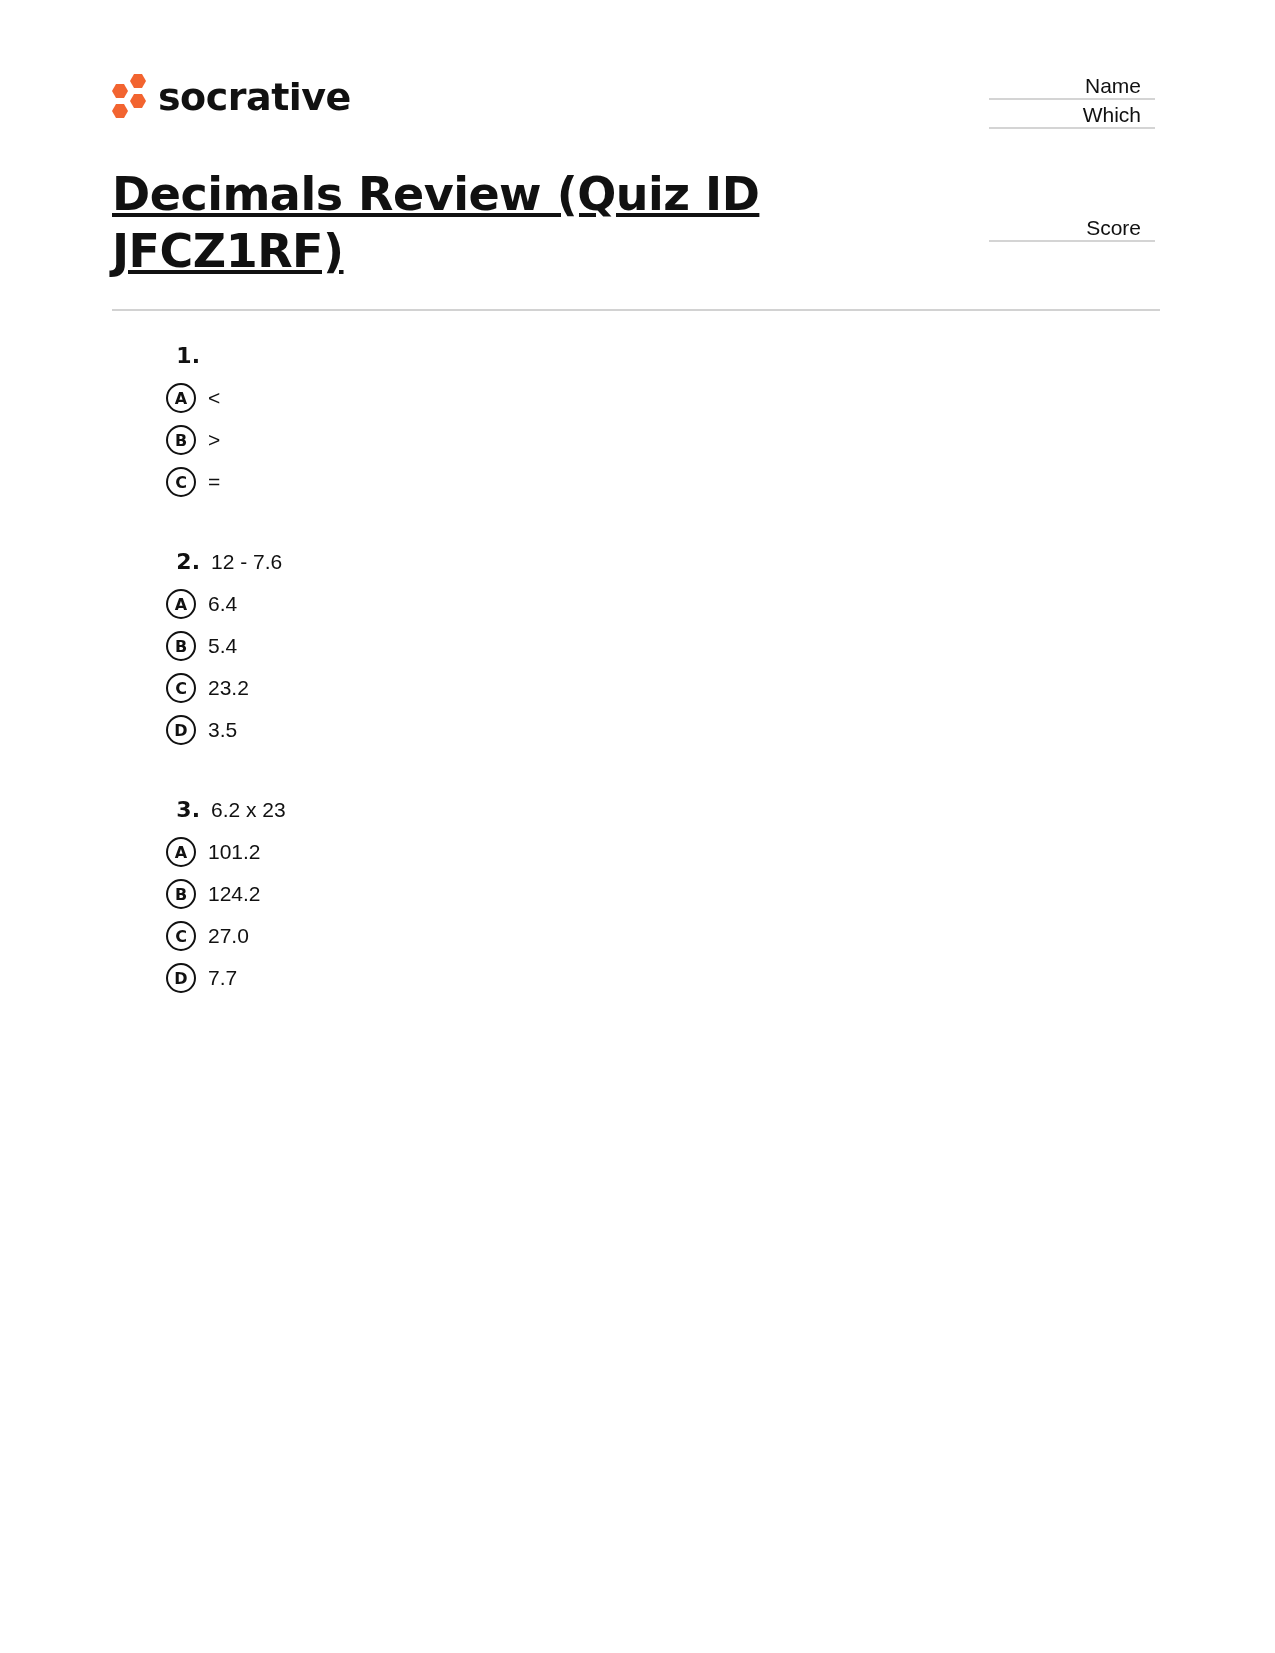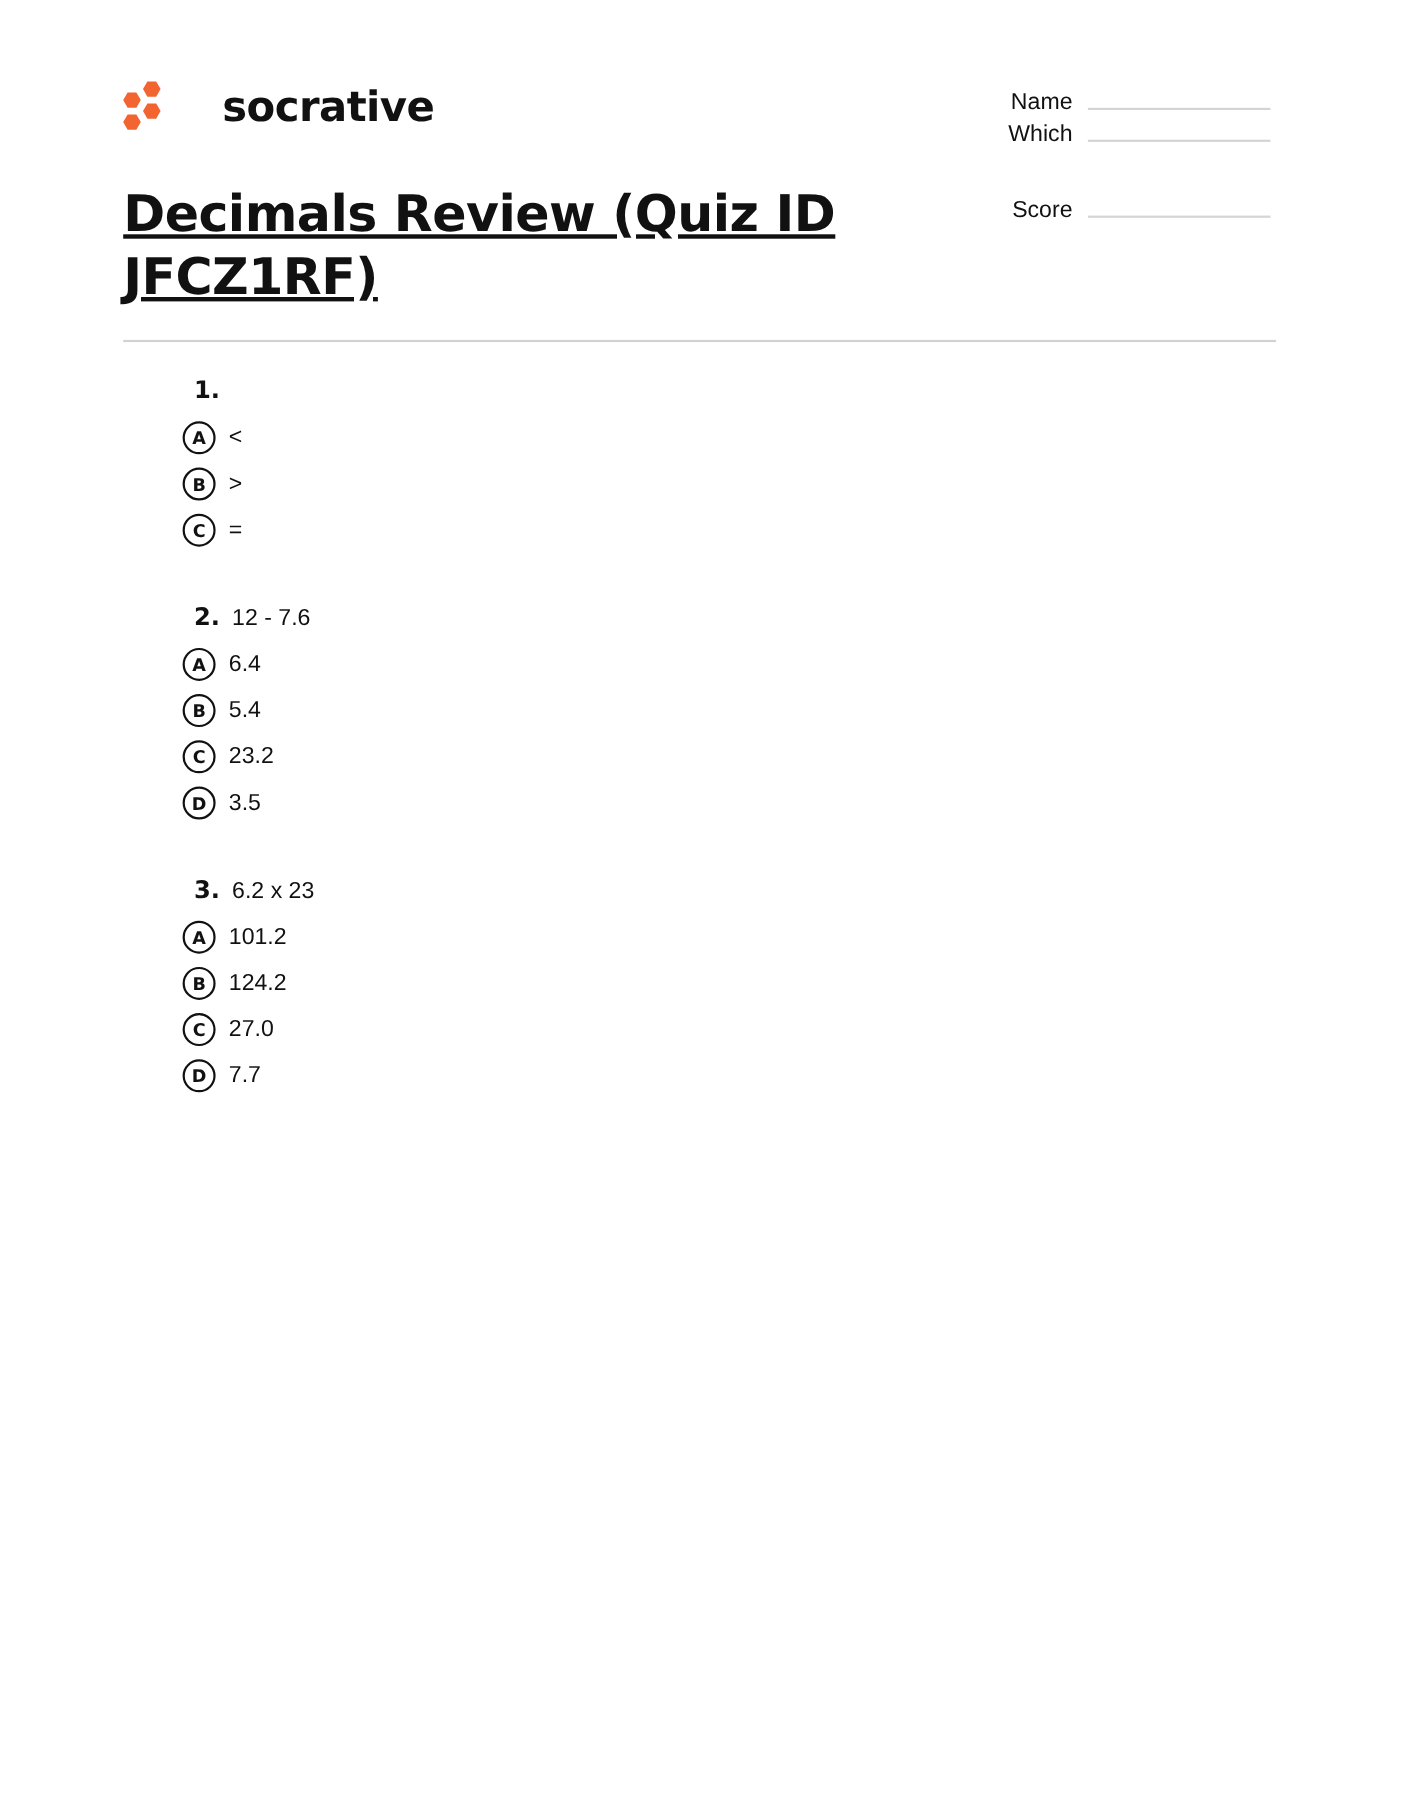--- a/index.html
+++ b/index.html
@@ -1,28 +1,28 @@
 <!DOCTYPE html>
 <html><head>
   <meta charset="utf-8">
   <style>
     html, body { margin: 0; padding: 0; background: #ffffff; }
     body { width: 1275px; height: 1653px; position: relative; overflow: hidden; color: #111111; font-family: "Liberation Sans", sans-serif; }
     .page { position: absolute; left: 0; top: 0; width: 1275px; height: 1653px; }
 
-    .logo { position: absolute; left: 110px; top: 72px; height: 50px; display: flex; align-items: center; gap: 44px; }
+    .logo { position: absolute; left: 110px; top: 72px; height: 50px; display: flex; align-items: center; }
     .logo-mark { width: 40px; height: 50px; position: relative; }
     .logo-mark svg { position: absolute; left: 0; top: 0; }
     .logo-text { font-family: "DejaVu Sans", sans-serif; font-size: 38px; font-weight: 600; letter-spacing: -0.5px; color: #111; margin-left: 8px; line-height: 1; }
 
     .meta { position: absolute; right: 120px; top: 76px; width: 260px; }
-    .meta-row { display: flex; align-items: flex-end; justify-content: flex-end; height: 29px; }
+    .meta-row { display: flex; align-items: flex-end; justify-content: flex-end; height: 29px; flex-direction: column; }
     .meta-label { font-family: "Liberation Sans", sans-serif; font-size: 21px; color: #111; text-align: right; margin-right: 14px; }
     .meta-line { width: 166px; border-bottom: 2px solid #d4d4d4; margin-bottom: 5px; }
-    .meta-row.score { margin-top: 40px; }
+    .meta-row.score { margin-top: 84px; }
 
     .title { position: absolute; left: 112px; top: 166px; width: 680px; font-family: "DejaVu Sans", sans-serif; font-weight: 600; font-size: 46px; line-height: 57px; color: #111; letter-spacing: -0.5px; text-decoration: underline; }
 
     .divider { position: absolute; left: 112px; top: 309px; width: 1048px; height: 0; border-top: 2px solid #d2d2d2; }
 
     .questions { position: absolute; left: 166px; top: 343px; width: 1000px; }
     .question { margin-bottom: 46px; }
     .q-head { display: flex; align-items: baseline; height: 34px; }
     .q-num { width: 45px; text-align: right; padding-right: 11px; box-sizing: border-box; font-family: "DejaVu Sans", sans-serif; font-weight: 700; font-size: 22px; color: #111; }
     .q-text { font-family: "Liberation Sans", sans-serif; font-size: 21px; color: #111; }

